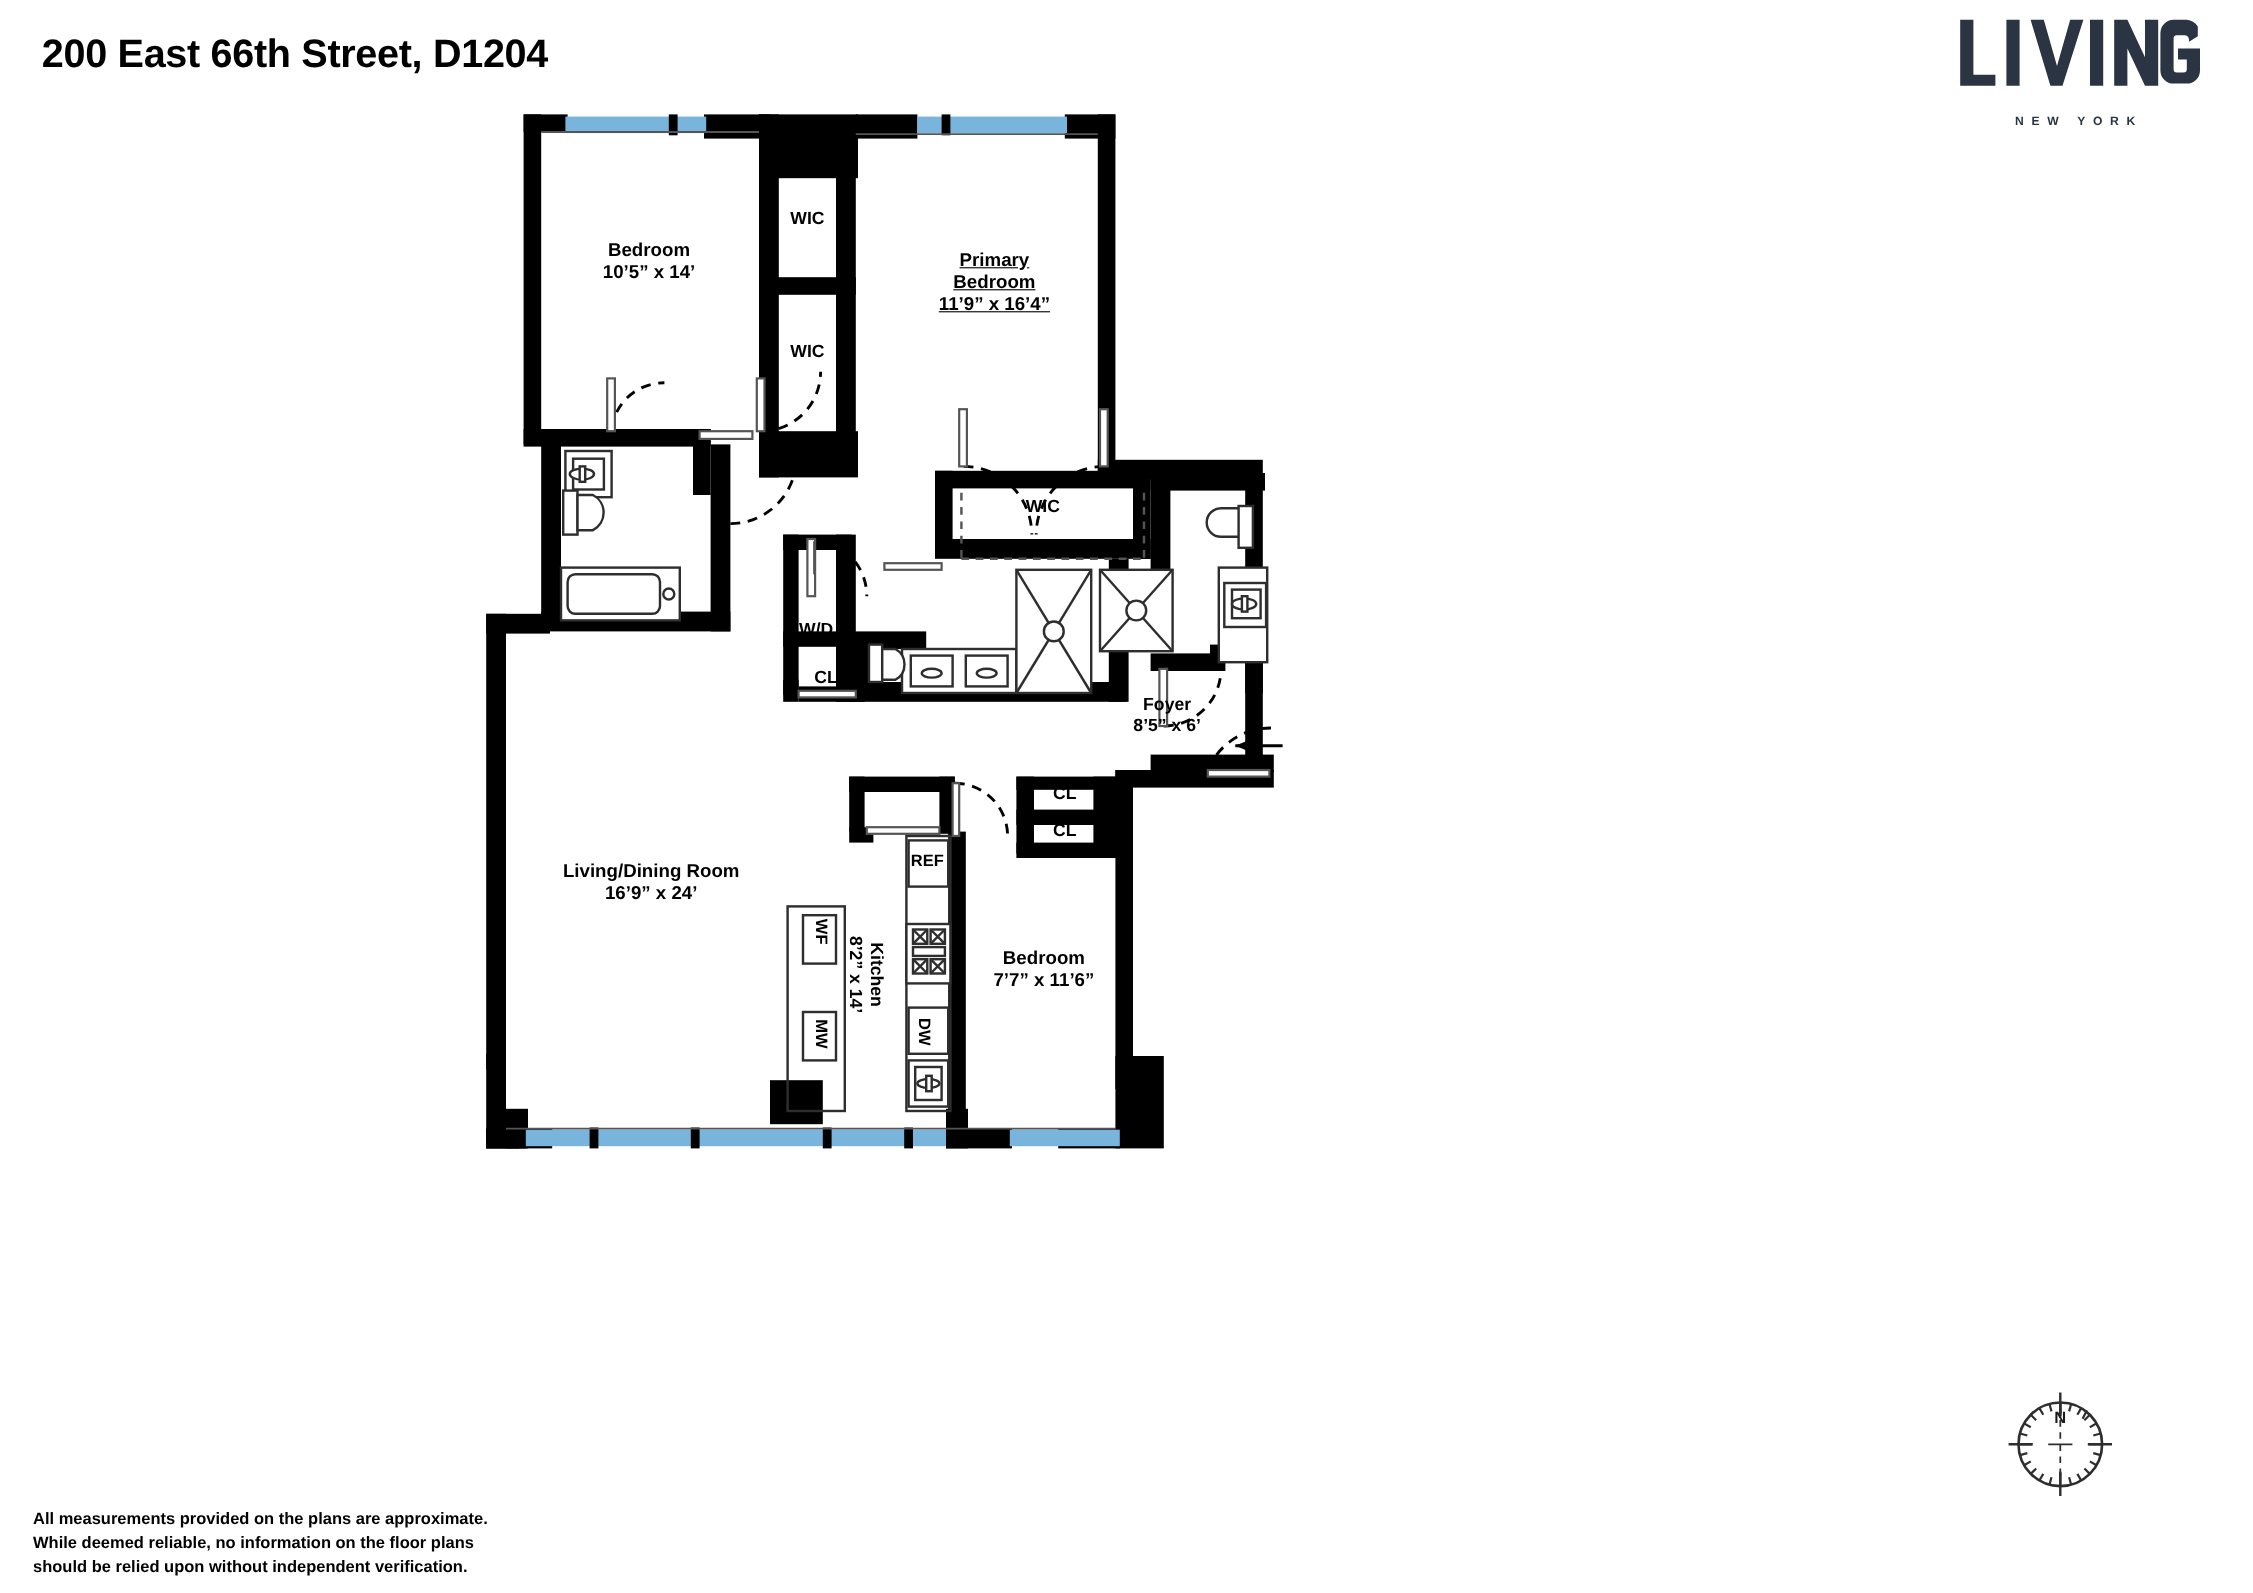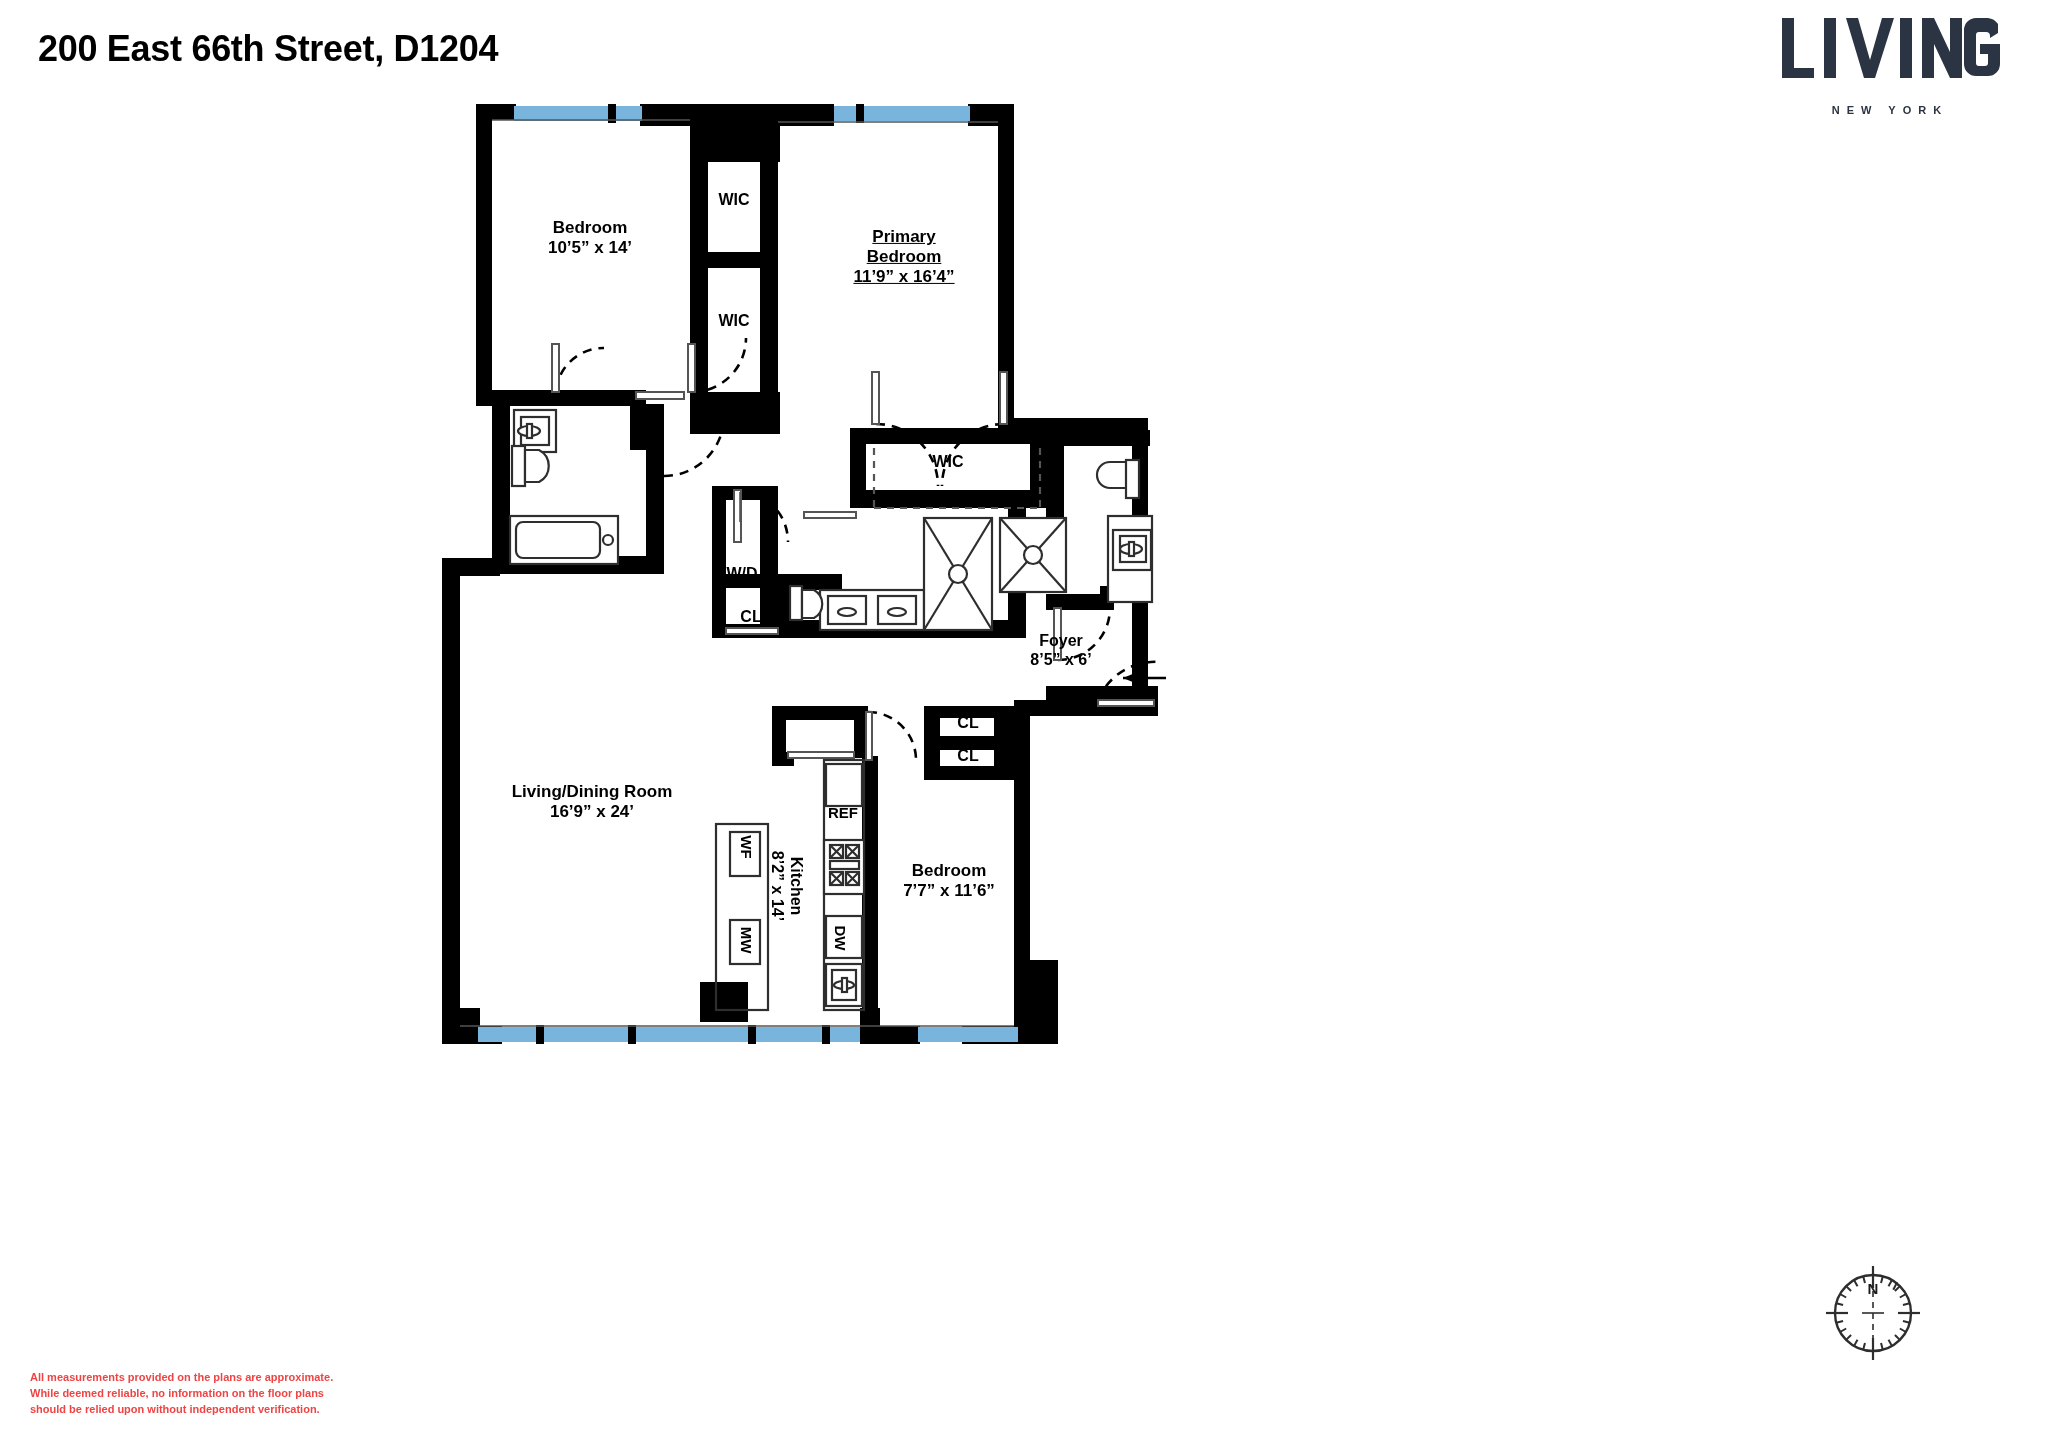--- a/index.html
+++ b/index.html
@@ -9,22 +9,22 @@
   
   #page-title{position:absolute;left:38px;top:28px;font-size:36px;font-weight:bold;
               letter-spacing:-0.3px;}
 
   
   #logo{position:absolute;right:48px;top:16px;text-align:center;}
   #logo .sub{margin-top:16px;color:#2b3442;font-size:11px;letter-spacing:7px;
              font-weight:bold;text-align:center;}
 
   
-  #disclaimer{position:absolute;left:30px;top:1370px;font-size:11px;font-weight:bold;
-              line-height:1.45;color:#ef4444;}
+  #disclaimer{position:absolute;left:30px;top:1370px;font-size:15px;font-weight:bold;
+              line-height:1.45;color:#000000;}
 
   
   #plan{position:absolute;left:0;top:0;width:2048px;height:1448px;}
 
   
   .rlabel{position:absolute;text-align:center;font-weight:bold;line-height:1.18;
           white-space:pre;}
   .rlabel.rot{transform-origin:center center;}
 
   
@@ -304,21 +304,21 @@
 8’5” x 6’</div>
     <div class="rlabel" style="font-size: 12px; left: 815px; top: 712px; transform: translate(-50%, -50%);">Pantry</div>
     <div class="rlabel" style="font-size: 16px; left: 968px; top: 723px; transform: translate(-50%, -50%);">CL</div>
     <div class="rlabel" style="font-size: 16px; left: 968px; top: 756px; transform: translate(-50%, -50%);">CL</div>
     <div class="rlabel" style="font-size: 17px; left: 592px; top: 802px; transform: translate(-50%, -50%);">Living/Dining Room
 16’9” x 24’</div>
     <div class="rlabel" style="font-size: 17px; left: 949px; top: 881px; transform: translate(-50%, -50%);">Bedroom
 7’7” x 11’6”</div>
     <div class="rlabel rot" style="font-size: 16px; left: 786px; top: 886px; transform: translate(-50%, -50%) rotate(90deg);">Kitchen
 8’2” x 14’</div>
-    <div class="rlabel" style="font-size: 15px; left: 843px; top: 783px; transform: translate(-50%, -50%); margin-top: 30px;">REF</div>
+    <div class="rlabel" style="font-size: 15px; left: 843px; top: 783px; transform: translate(-50%, -50%);">REF</div>
     <div class="rlabel" style="font-size: 15px; left: 746px; top: 847px; transform: translate(-50%, -50%) rotate(90deg);">WF</div>
     <div class="rlabel" style="font-size: 15px; left: 746px; top: 940px; transform: translate(-50%, -50%) rotate(90deg);">MW</div>
     <div class="rlabel" style="font-size: 15px; left: 840px; top: 938px; transform: translate(-50%, -50%) rotate(90deg);">DW</div>
   </div>
 
 <svg id="compass" viewBox="0 0 110 110">
   <circle cx="55" cy="55" r="38" fill="none" stroke="#2e2e2e" stroke-width="2.4"></circle>
   <g stroke="#2e2e2e" stroke-width="2.2">
     <line x1="55" y1="8" x2="55" y2="30"></line>
     <line x1="55" y1="80" x2="55" y2="102"></line>

